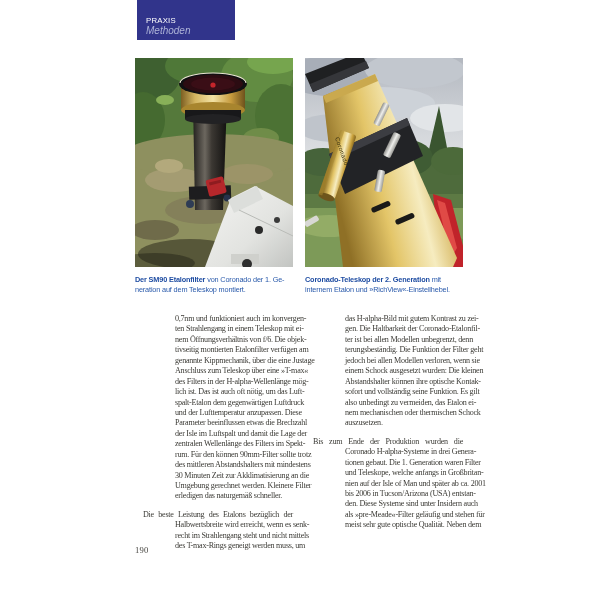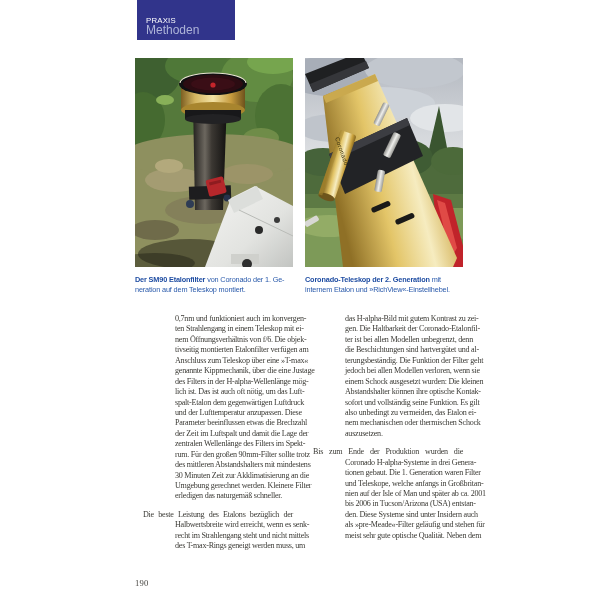--- a/index.html
+++ b/index.html
@@ -4,21 +4,21 @@
 <style>
   html,body{margin:0;padding:0;background:#ffffff;}
   .page{position:relative;width:600px;height:600px;background:#ffffff;overflow:hidden;
         font-family:"Liberation Sans",sans-serif;}
 
   
   .kicker{position:absolute;left:137px;top:0;width:98px;height:40px;background:#31348b;
           display:flex;flex-direction:column;justify-content:flex-end;
           padding:0 0 5px 9px;box-sizing:border-box;}
   .kicker .t{color:#ffffff;font-weight:normal;font-size:7.8px;line-height:9.5px;letter-spacing:.2px;}
-  .kicker .s{color:#aeb4d8;font-size:12px;line-height:9.5px;}
+  .kicker .s{color:#aeb4d8;font-size:10px;line-height:9.5px;font-style:italic;}
 
   
   .fig{position:absolute;top:58px;width:158px;height:209px;}
   .fig svg{display:block;width:158px;height:209px;}
   .fig-left{left:135px;}
   .fig-right{left:305px;}
 
   
   .cap{position:absolute;top:275px;width:158px;color:#2a5aab;font-size:7.3px;
        line-height:9.7px;letter-spacing:-0.15px;}
@@ -29,21 +29,21 @@
   
   .col{position:absolute;top:314px;width:158px;font-family:"Liberation Serif",serif;
        font-size:8.1px;color:#3b3a35;letter-spacing:-0.25px;}
   .col-left{left:135px;}
   .col-right{left:305px;}
   .bl{height:10.45px;line-height:10.45px;white-space:nowrap;
       text-align:justify;text-align-last:justify;overflow:visible;padding-left:40px;}
   .bl.flush{text-align-last:left;}
   .bl.ind{padding-left:8px;margin-top:8px;}
 
-  .pagenum{position:absolute;left:135px;top:578px;font-family:"Liberation Serif",serif;
+  .pagenum{position:absolute;left:135px;top:545px;font-family:"Liberation Serif",serif;
            font-size:8.6px;color:#45443f;letter-spacing:.2px;}
 </style>
 </head>
 <body>
 
 <div class="page">
 
   <div class="kicker">
     <div class="t">PRAXIS</div>
     <div class="s">Methoden</div>
@@ -196,44 +196,43 @@
   <div class="cap cap-right">
     <div><b>Coronado-Teleskop der 2. Generation</b><span> mit</span></div>
     <div>internem Etalon und »RichView«-Einstellhebel.</div>
   </div>
 
   <div class="col col-left">
       <div class="bl">0,7nm und funktioniert auch im konvergen-</div>
       <div class="bl">ten Strahlengang in einem Teleskop mit ei-</div>
       <div class="bl">nem Öffnungsverhältnis von f/6. Die objek-</div>
       <div class="bl">tivseitig montierten Etalonfilter verfügen am</div>
+      <div class="bl">genannte Kippmechanik, über die eine Justage</div>
       <div class="bl">Anschluss zum Teleskop über eine »T-max«</div>
-      <div class="bl">genannte Kippmechanik, über die eine Justage</div>
       <div class="bl">des Filters in der H-alpha-Wellenlänge mög-</div>
       <div class="bl">lich ist. Das ist auch oft nötig, um das Luft-</div>
       <div class="bl">spalt-Etalon dem gegenwärtigen Luftdruck</div>
       <div class="bl">und der Lufttemperatur anzupassen. Diese</div>
       <div class="bl">Parameter beeinflussen etwas die Brechzahl</div>
-      <div class="bl">der Zeit im Luftspalt und damit die Lage der</div>
+      <div class="bl">der Isle im Luftspalt und damit die Lage der</div>
       <div class="bl">zentralen Wellenlänge des Filters im Spekt-</div>
-      <div class="bl">rum. Für den großen 90mm-Filter sollte trotz</div>
+      <div class="bl">rum. Für den können 90mm-Filter sollte trotz</div>
       <div class="bl">des mittleren Abstandshalters mit mindestens</div>
       <div class="bl">30 Minuten Zeit zur Akklimatisierung an die</div>
       <div class="bl">Umgebung gerechnet werden. Kleinere Filter</div>
       <div class="bl flush">erledigen das naturgemäß schneller.</div>
       <div class="bl ind">Die beste Leistung des Etalons bezüglich der</div>
       <div class="bl">Halbwertsbreite wird erreicht, wenn es senk-</div>
       <div class="bl">recht im Strahlengang steht und nicht mittels</div>
       <div class="bl">des T-max-Rings geneigt werden muss, um</div>
     </div>
   <div class="col col-right">
       <div class="bl">das H-alpha-Bild mit gutem Kontrast zu zei-</div>
       <div class="bl">gen. Die Haltbarkeit der Coronado-Etalonfil-</div>
       <div class="bl">ter ist bei allen Modellen unbegrenzt, denn</div>
-      <div class="bl">die Beschichtungen sind hartvergütet und al-</div>
       <div class="bl">terungsbeständig. Die Funktion der Filter geht</div>
       <div class="bl">jedoch bei allen Modellen verloren, wenn sie</div>
       <div class="bl">einem Schock ausgesetzt wurden: Die kleinen</div>
       <div class="bl">Abstandshalter können ihre optische Kontak-</div>
       <div class="bl">sofort und vollständig seine Funktion. Es gilt</div>
       <div class="bl">also unbedingt zu vermeiden, das Etalon ei-</div>
       <div class="bl">nem mechanischen oder thermischen Schock</div>
       <div class="bl flush">auszusetzen.</div>
       <div class="bl ind">Bis zum Ende der Produktion wurden die</div>
       <div class="bl">Coronado H-alpha-Systeme in drei Genera-</div>

